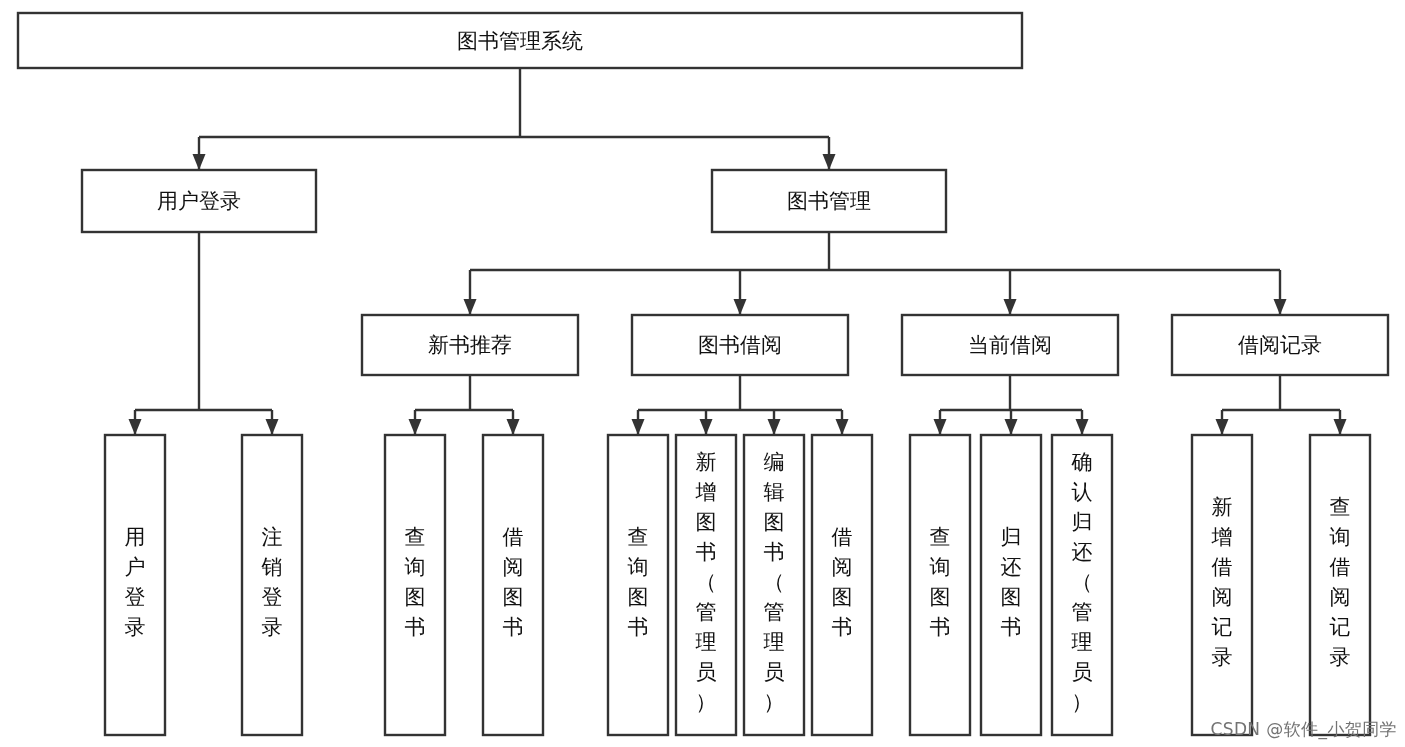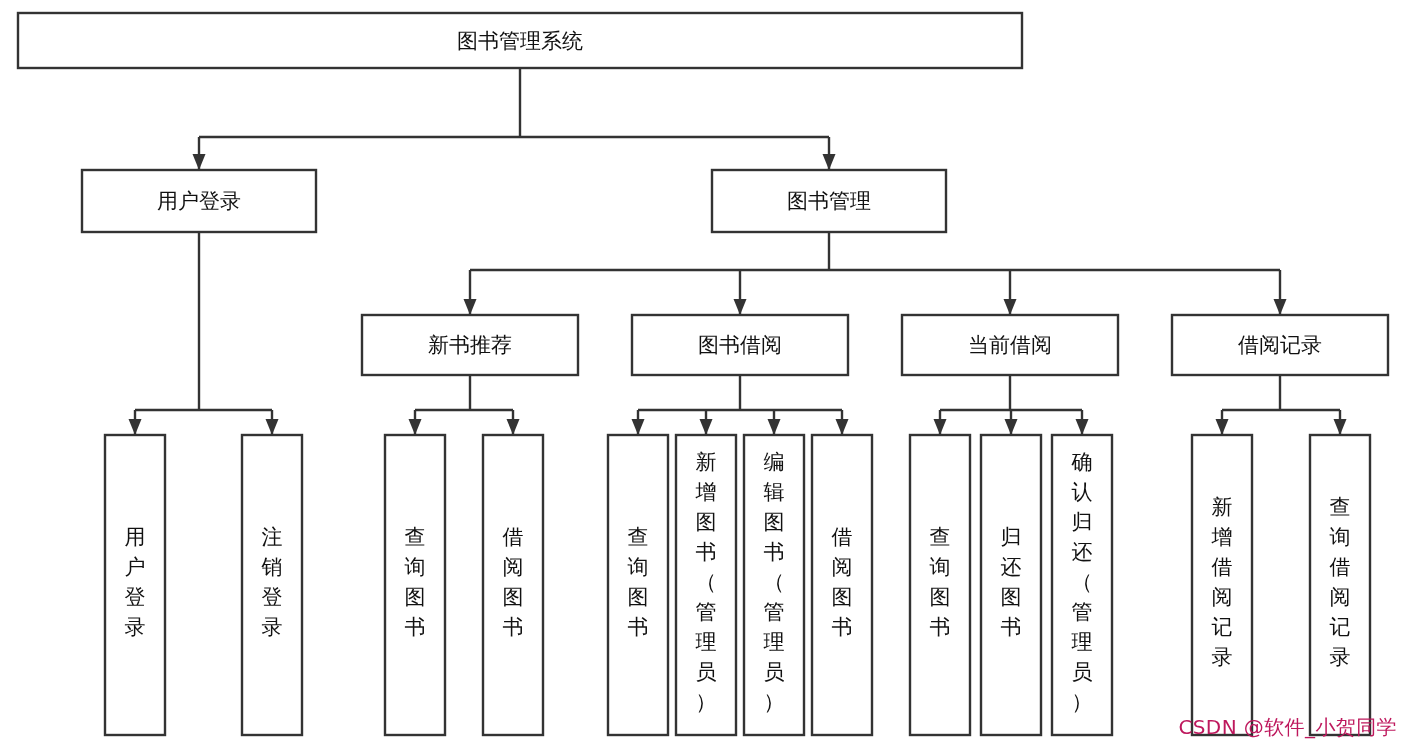--- a/index.html
+++ b/index.html
@@ -44,22 +44,22 @@
   }
   .arrow-head {
     fill: #333333;
     stroke: none;
   }
   .watermark {
     position: absolute;
     right: 8px;
     bottom: 6px;
     font-family: "DejaVu Sans", "Liberation Sans", sans-serif;
-    font-size: 20px;
-    color: #be185d;
+    font-size: 17px;
+    color: #737373;
     letter-spacing: 0.4px;
     white-space: nowrap;
     pointer-events: none;
   }
 </style>
 </head>
 <body>
 
 <svg id="diagram" viewBox="0 0 1405 747">
   <g id="connectors-layer">

